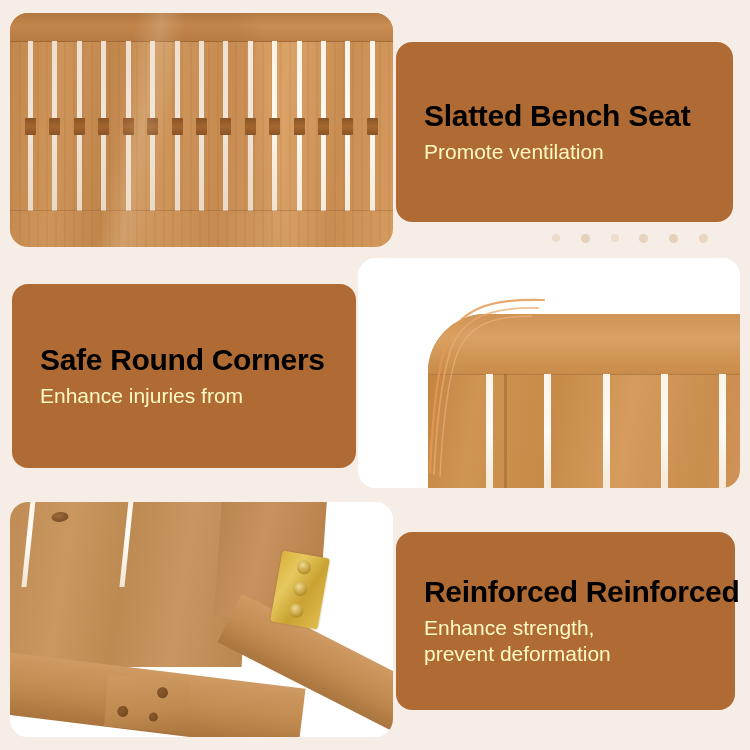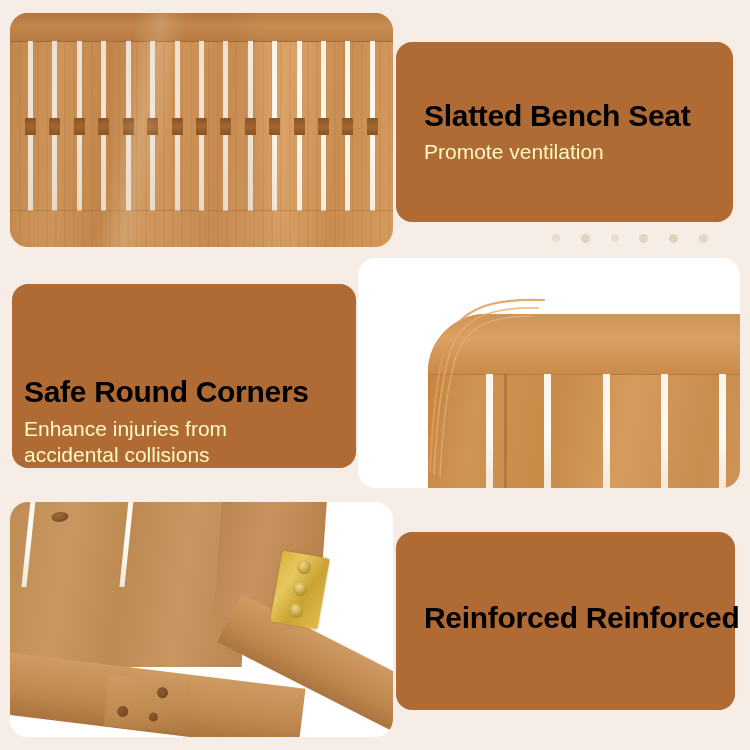--- a/index.html
+++ b/index.html
@@ -46,21 +46,21 @@
   .panel-sub {
     font-size: 21px;
     font-weight: normal;
     line-height: 1.25;
     color: #fef9c3;
     margin: 0;
   }
   .panel-sub span { display: block; white-space: nowrap; }
 
   #panel-1 { left: 396px; top: 42px;  width: 337px; height: 180px; padding-left: 28px; }
-  #panel-2 { left: 12px;  top: 284px; width: 344px; height: 184px; padding-left: 12px; justify-content: flex-end; }
+  #panel-2 { left: 12px;  top: 284px; width: 344px; height: 184px; padding-left: 28px; }
   #panel-3 { left: 396px; top: 532px; width: 339px; height: 178px; padding-left: 28px; }
 
   
   .dots-row {
     position: absolute;
     left: 552px;
     top: 231px;
     width: 156px;
     height: 14px;
     display: flex;
@@ -291,21 +291,20 @@
     <span class="dot d3"></span>
     <span class="dot d4"></span>
     <span class="dot d5"></span>
     <span class="dot d6"></span>
   </div>
 
   <div class="text-panel" id="panel-2">
     <div class="panel-title">Safe Round Corners</div>
     <div class="panel-sub">
       <span>Enhance injuries from</span>
-      <span>accidental collisions</span>
     </div>
   </div>
 
   <div class="photo" id="photo-corner">
     <div class="corner-bg"></div>
     <div class="corner-piece"></div>
     <div class="corner-toprail"></div>
     <div class="corner-leg-edge"></div>
     <div class="corner-slots">
       <span class="cslot"></span>
@@ -342,15 +341,19 @@
     </div>
     <div class="bracket">
       <i class="s1"></i>
       <i class="s2"></i>
       <i class="s3"></i>
     </div>
   </div>
 
   <div class="text-panel" id="panel-3">
     <div class="panel-title">Reinforced Reinforced</div>
+    <div class="panel-sub">
+      <span>Enhance strength,</span>
+      <span>prevent deformation</span>
+    </div>
   </div>
 
 </div>
 
 </body></html>

